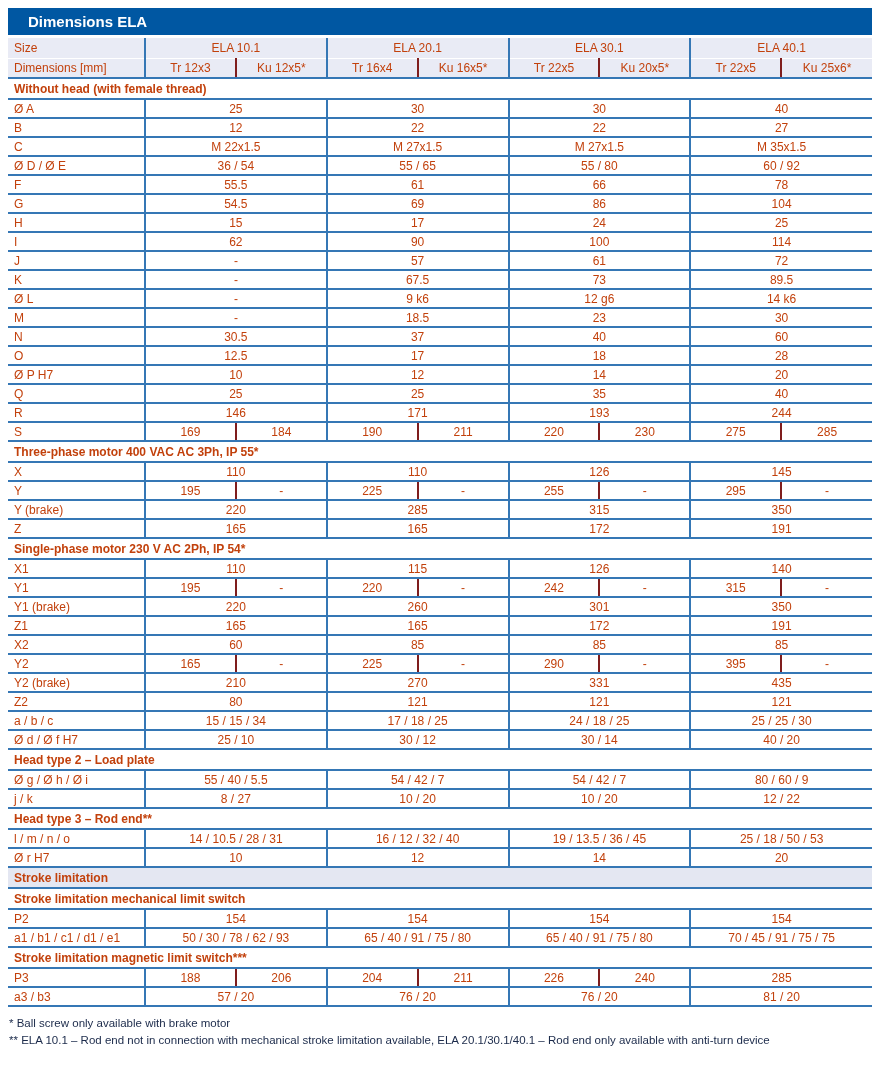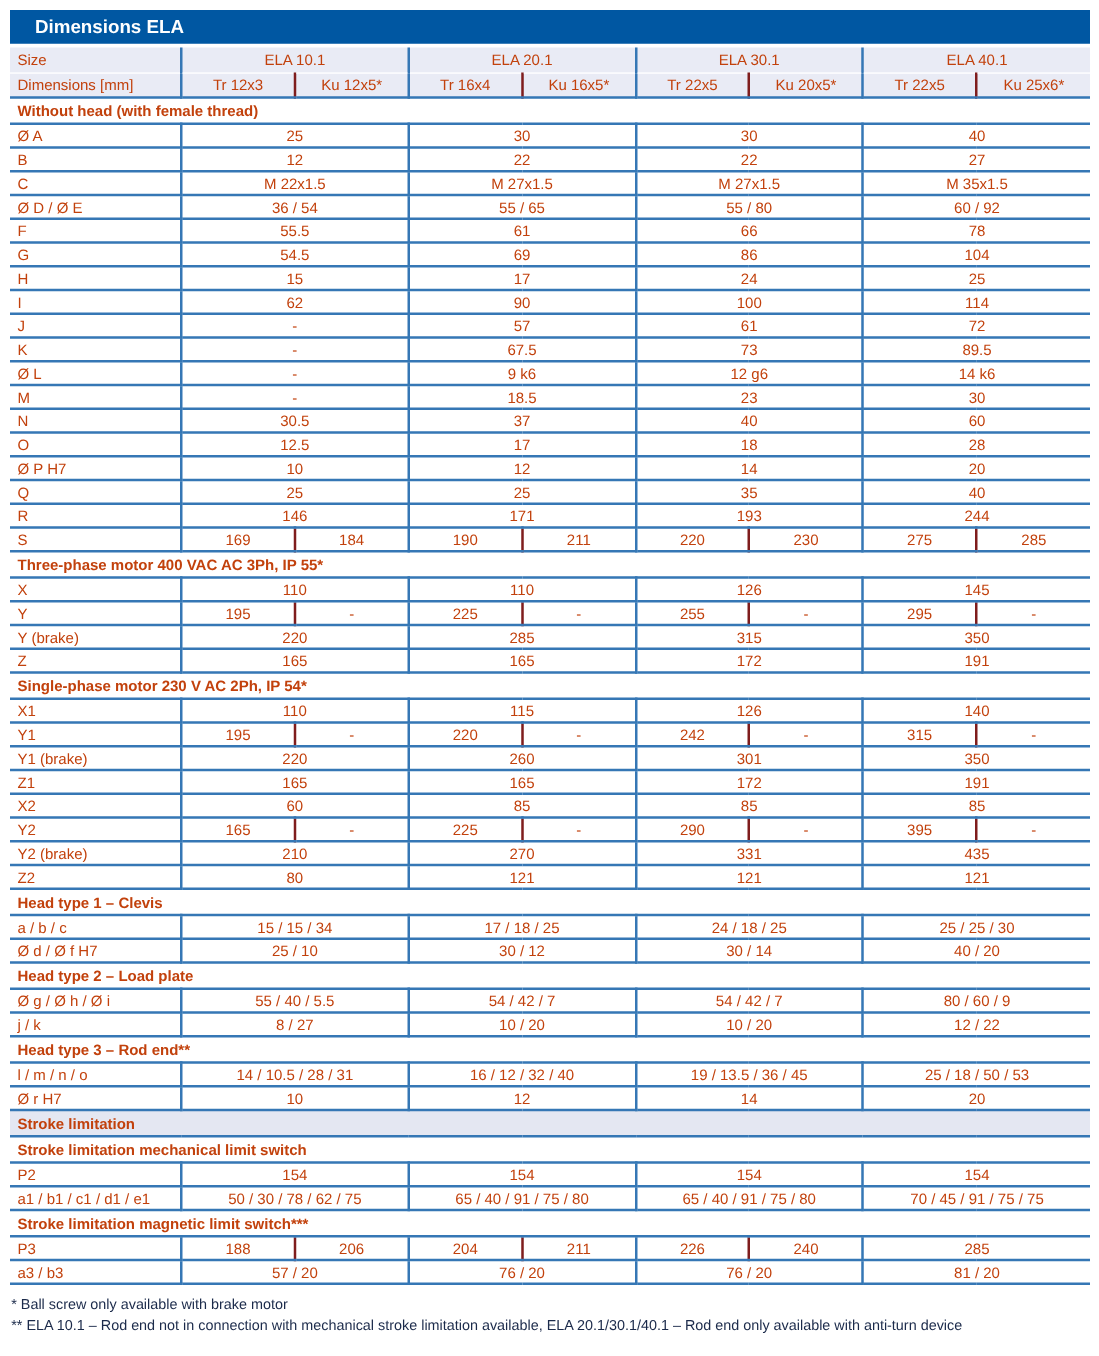--- a/index.html
+++ b/index.html
@@ -333,23 +333,20 @@
           <td class="br-blue" colspan="2">331</td>
           <td colspan="2">435</td>
         </tr>
         <tr class="data-row">
           <td class="rowlabel">Z2</td>
           <td class="br-blue" colspan="2">80</td>
           <td class="br-blue" colspan="2">121</td>
           <td class="br-blue" colspan="2">121</td>
           <td colspan="2">121</td>
         </tr>
-        <tr class="section-row">
-          <td colspan="9">Head type 1 – Clevis</td>
-        </tr>
         <tr class="data-row">
           <td class="rowlabel">a / b / c</td>
           <td class="br-blue" colspan="2">15 / 15 / 34</td>
           <td class="br-blue" colspan="2">17 / 18 / 25</td>
           <td class="br-blue" colspan="2">24 / 18 / 25</td>
           <td colspan="2">25 / 25 / 30</td>
         </tr>
         <tr class="data-row">
           <td class="rowlabel">Ø d / Ø f H7</td>
           <td class="br-blue" colspan="2">25 / 10</td>
@@ -399,21 +396,21 @@
         </tr>
         <tr class="data-row">
           <td class="rowlabel">P2</td>
           <td class="br-blue" colspan="2">154</td>
           <td class="br-blue" colspan="2">154</td>
           <td class="br-blue" colspan="2">154</td>
           <td colspan="2">154</td>
         </tr>
         <tr class="data-row">
           <td class="rowlabel">a1 / b1 / c1 / d1 / e1</td>
-          <td class="br-blue" colspan="2">50 / 30 / 78 / 62 / 75</td>
+          <td class="br-blue" colspan="2">50 / 30 / 78 / 62 / 93</td>
           <td class="br-blue" colspan="2">65 / 40 / 91 / 75 / 80</td>
           <td class="br-blue" colspan="2">65 / 40 / 91 / 75 / 80</td>
           <td colspan="2">70 / 45 / 91 / 75 / 75</td>
         </tr>
         <tr class="section-row">
           <td colspan="9">Stroke limitation magnetic limit switch***</td>
         </tr>
         <tr class="data-row">
           <td class="rowlabel">P3</td>
           <td class="br-dark">188</td>

